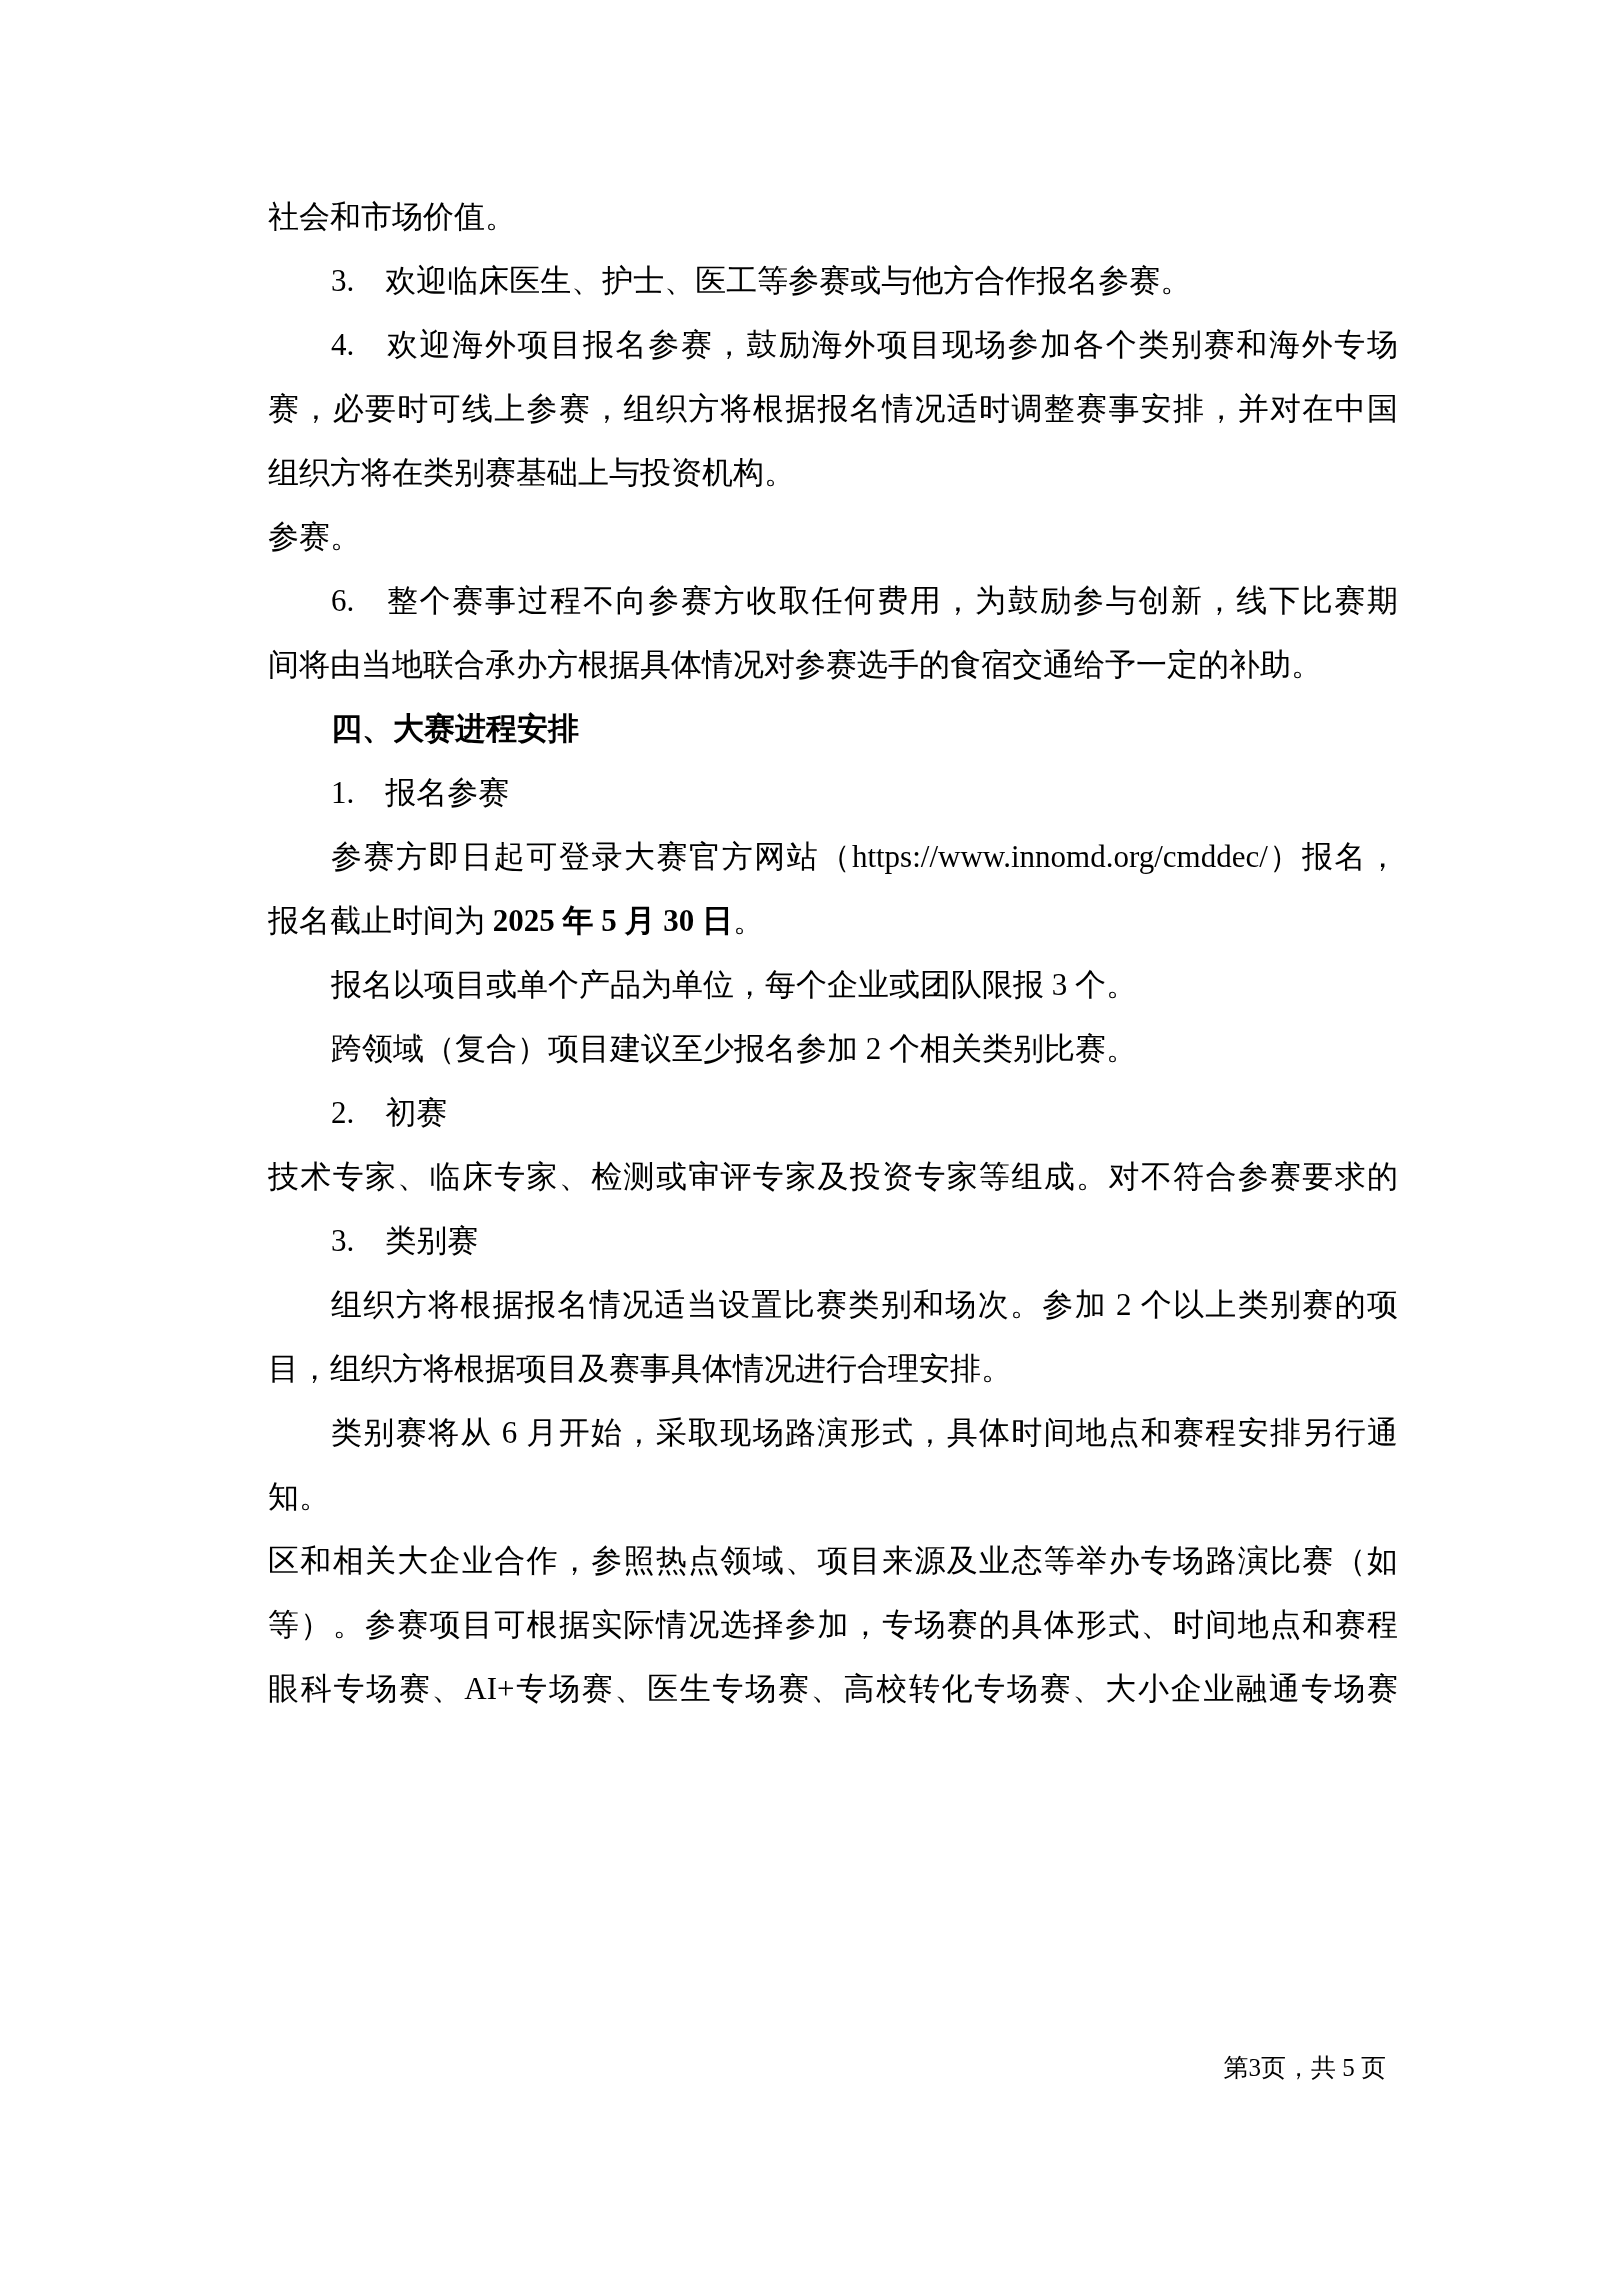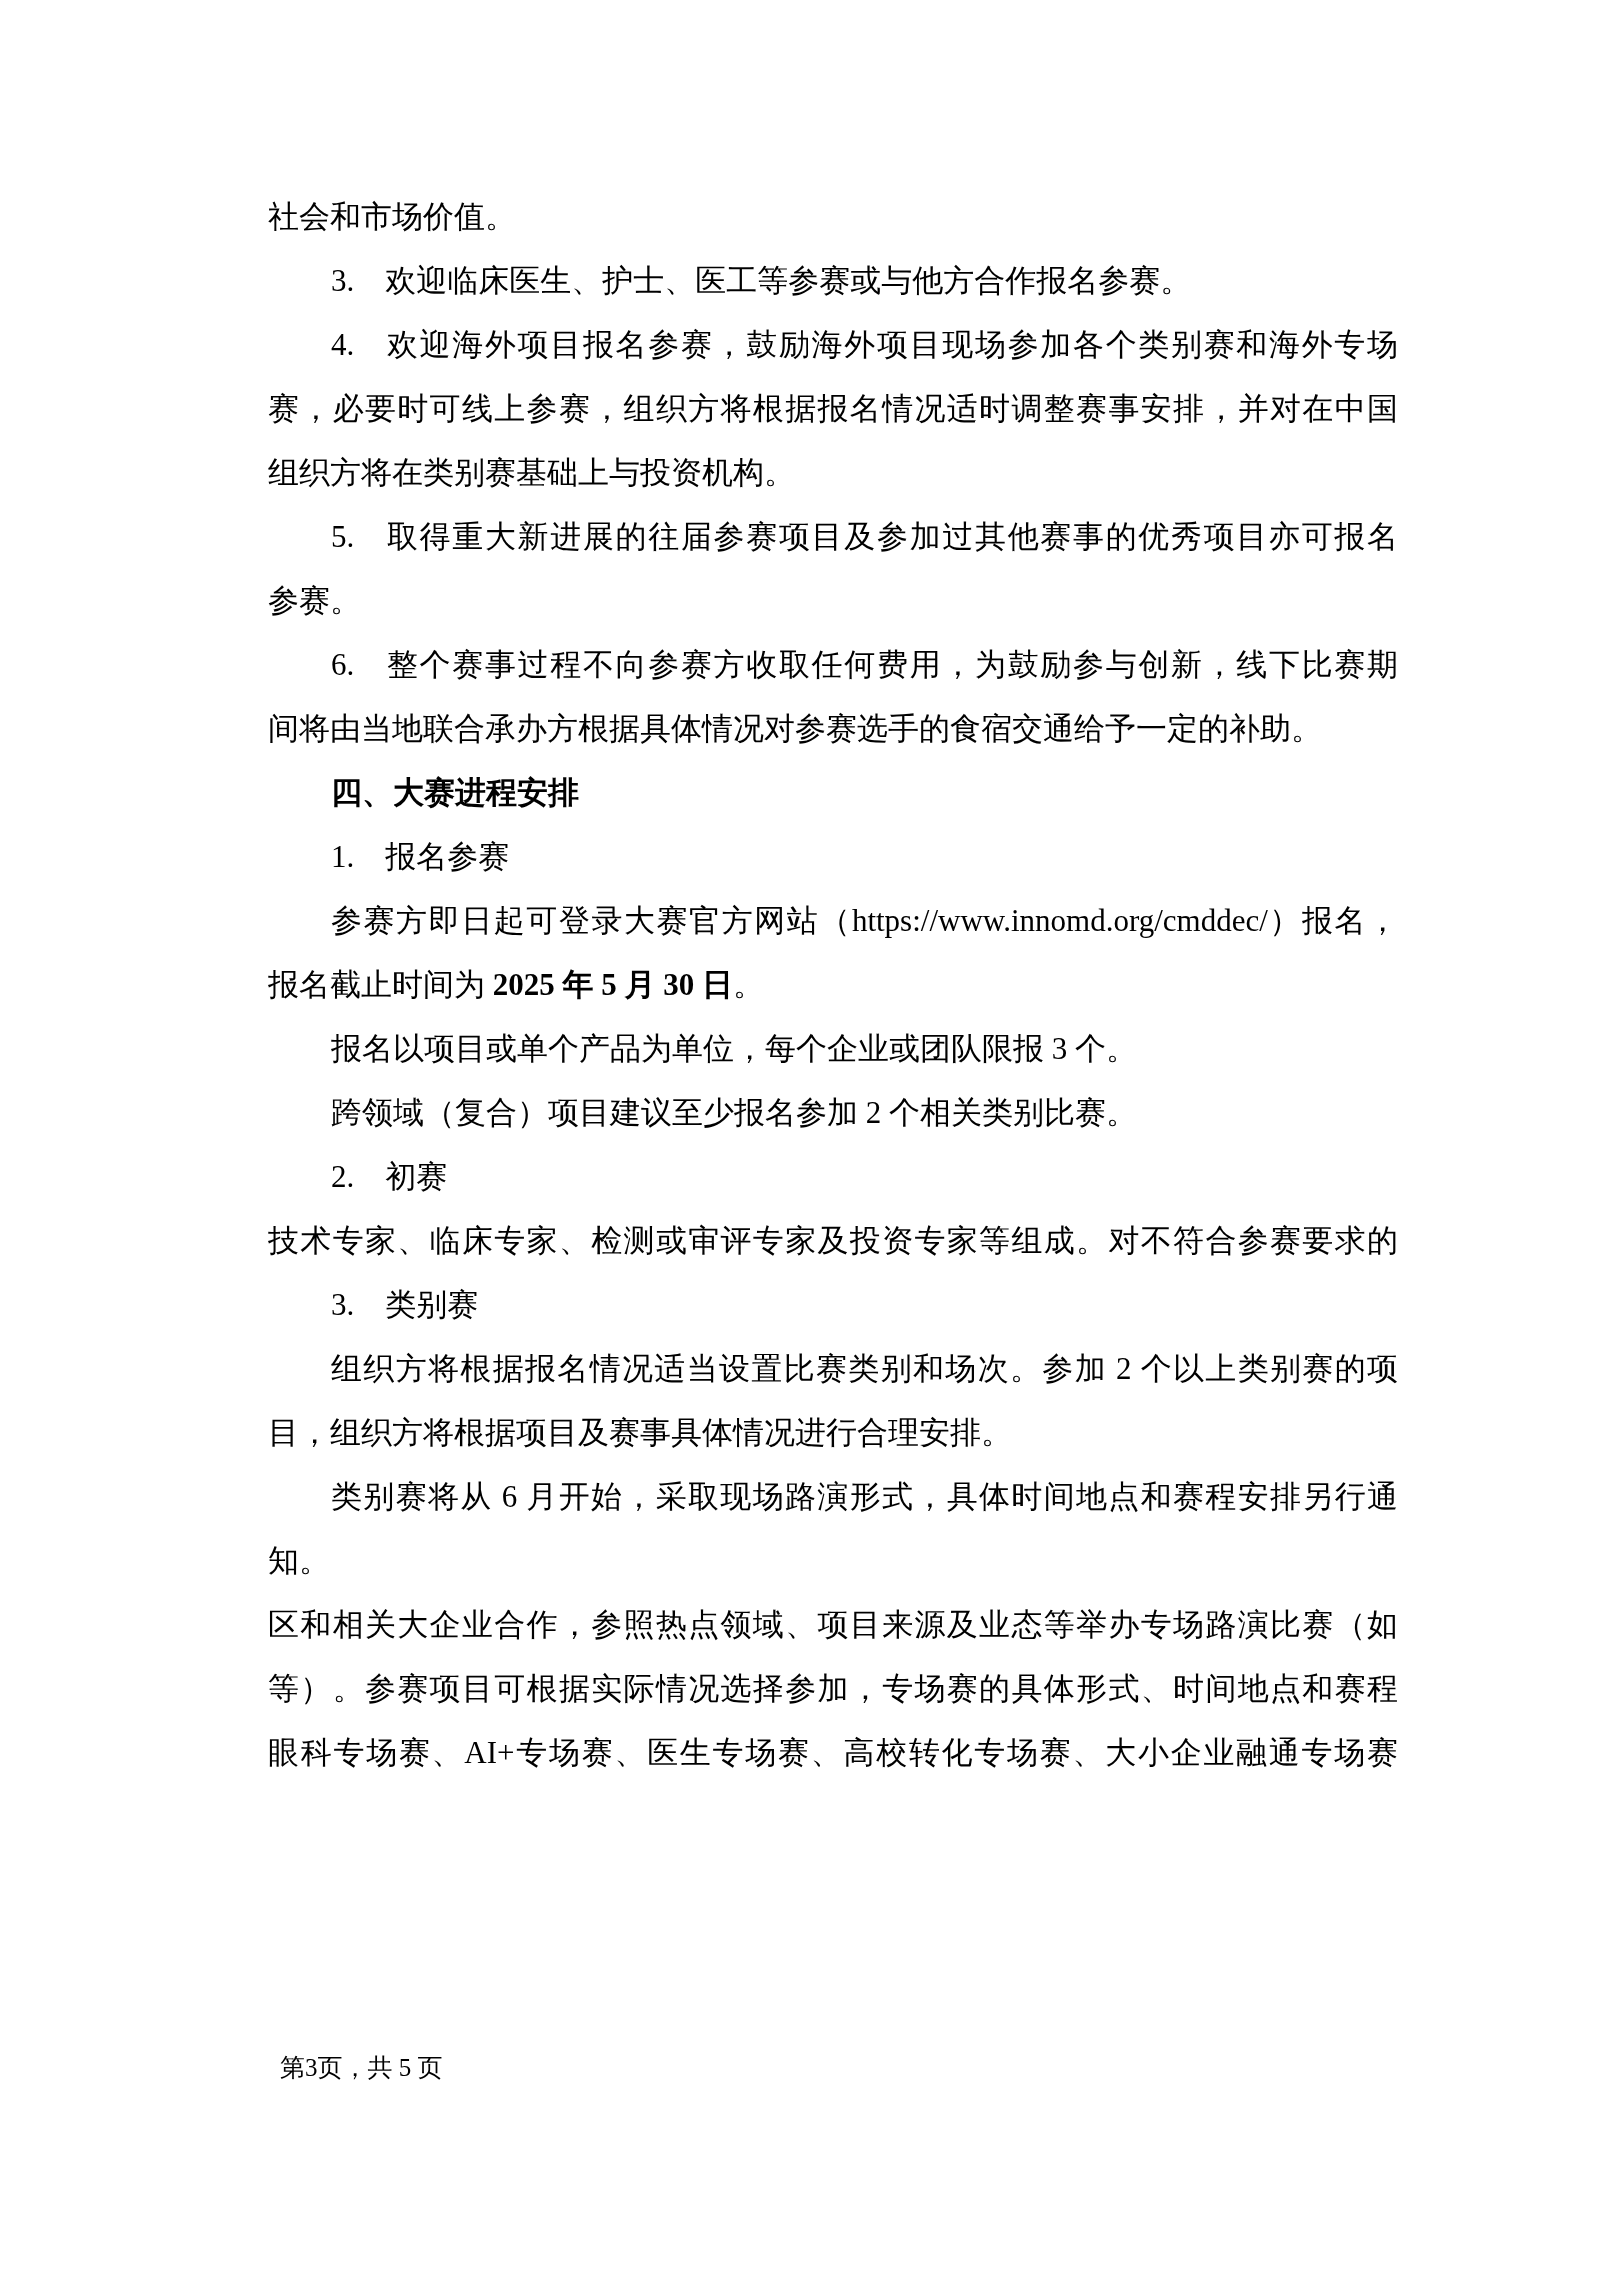--- a/index.html
+++ b/index.html
@@ -20,39 +20,38 @@
     width: 1130px;
     font-size: 31px;
     line-height: 64px;
   }
   .line { text-align: left; }
   .line.indent { text-indent: 63px; }
   .line.fill { text-align: justify; text-align-last: justify; }
   .line.bold, .b { font-weight: 700; }
   .footer {
     position: absolute;
-    left: 257px;
+    left: 233px;
     top: 2053px;
     width: 1130px;
-    text-align: left;
+    text-align: right;
     font-size: 25px;
     line-height: 30px;
   }
 </style>
 </head>
 <body>
 
 <div class="page">
   <div class="content">
       <div class="line"><span>社会和市场价值。</span></div>
       <div class="line indent"><span>3. 欢迎临床医生、护士、医工等参赛或与他方合作报名参赛。</span></div>
       <div class="line indent fill"><span>4. 欢迎海外项目报名参赛，鼓励海外项目现场参加各个类别赛和海外专场</span></div>
       <div class="line fill"><span>赛，必要时可线上参赛，组织方将根据报名情况适时调整赛事安排，并对在中国</span></div>
       <div class="line"><span>组织方将在类别赛基础上与投资机构。</span></div>
-      <div class="line indent fill"><span>5. 取得重大新进展的往届参赛项目及参加过其他赛事的优秀项目亦可报名</span></div>
       <div class="line"><span>参赛。</span></div>
       <div class="line indent fill"><span>6. 整个赛事过程不向参赛方收取任何费用，为鼓励参与创新，线下比赛期</span></div>
       <div class="line"><span>间将由当地联合承办方根据具体情况对参赛选手的食宿交通给予一定的补助。</span></div>
       <div class="line indent bold"><span>四、大赛进程安排</span></div>
       <div class="line indent"><span>1. 报名参赛</span></div>
       <div class="line indent fill"><span>参赛方即日起可登录大赛官方网站（https://www.innomd.org/cmddec/）报名，</span></div>
       <div class="line"><span>报名截止时间为 </span><span class="b">2025 年 5 月 30 日</span><span>。</span></div>
       <div class="line indent"><span>报名以项目或单个产品为单位，每个企业或团队限报 3 个。</span></div>
       <div class="line indent"><span>跨领域（复合）项目建议至少报名参加 2 个相关类别比赛。</span></div>
       <div class="line indent"><span>2. 初赛</span></div>

